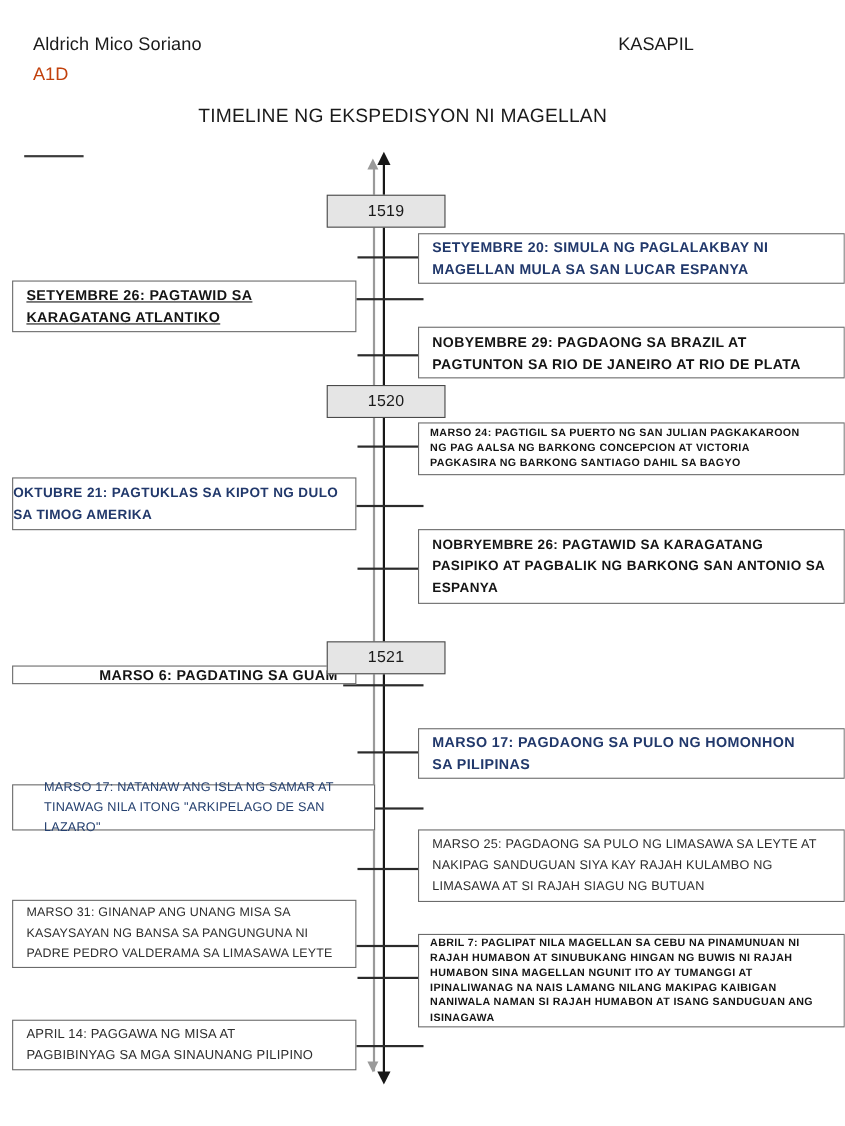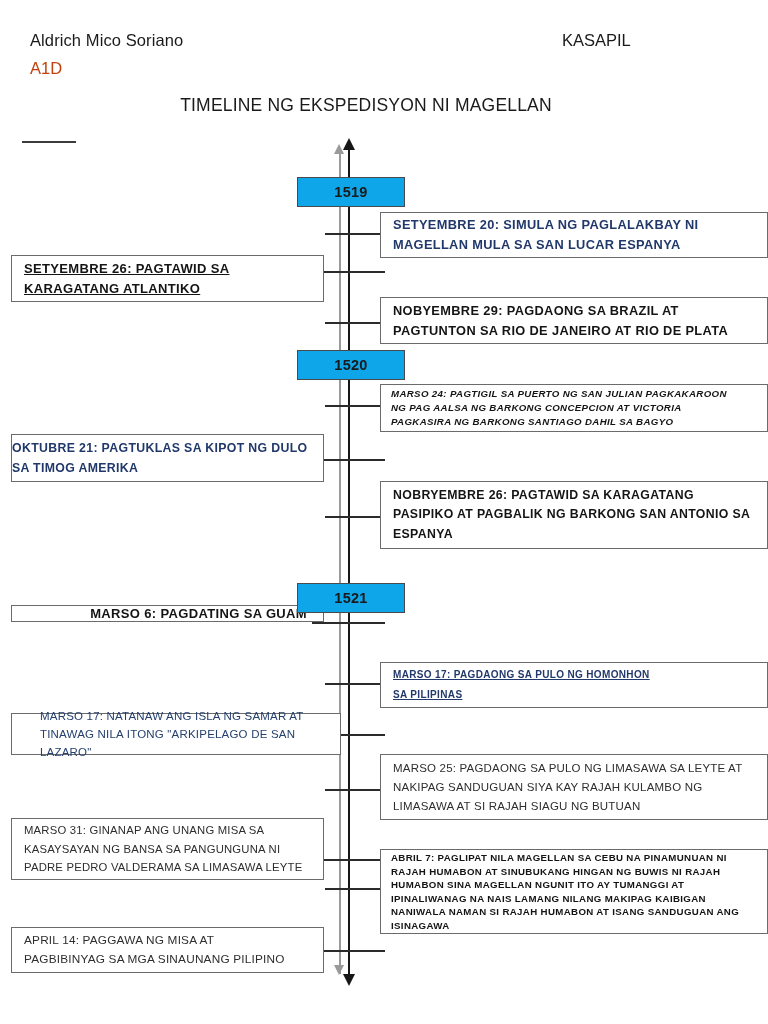--- a/index.html
+++ b/index.html
@@ -111,29 +111,28 @@
     position: absolute;
     height: 0;
     border-top: 2px solid #2b2b2b;
   }
 
   
   .year-box {
     position: absolute;
     box-sizing: border-box;
     border: 1.4px solid #4a4a4a;
-    background: #0ea5e9;
+    background: #e5e5e5;
     display: flex;
     align-items: center;
     justify-content: center;
     font-size: 14.5px;
     color: #1a1a1a;
     letter-spacing: .3px;
     z-index: 5;
-    font-weight: bold;
   }
 
   
   .event-box {
     position: absolute;
     box-sizing: border-box;
     background: #ffffff;
     border: 1.6px solid #6b6b6b;
     z-index: 4;
     display: flex;
@@ -199,42 +198,42 @@
   <span class="txt t-bold-black" style="font-size:13px; line-height:20px;text-decoration:underline;">SETYEMBRE 26: PAGTAWID SA
 KARAGATANG ATLANTIKO</span>
 </div>
 
 <div class="event-box" style="left:380px; top:297px; width:388px; height:47px; padding:5px 0 5px 12px;">
   <span class="txt t-bold-black" style="font-size:12.8px; line-height:20px;">NOBYEMBRE 29: PAGDAONG SA BRAZIL AT
 PAGTUNTON SA RIO DE JANEIRO AT RIO DE PLATA</span>
 </div>
 
 <div class="event-box" style="left:380px; top:384px; width:388px; height:48px; padding:4px 0 4px 10px;">
-  <span class="txt t-bold-black" style="font-size:9.7px; line-height:14px;font-style:italic;">MARSO 24: PAGTIGIL SA PUERTO NG SAN JULIAN PAGKAKAROON
+  <span class="txt t-bold-black" style="font-size:9.7px; line-height:14px;">MARSO 24: PAGTIGIL SA PUERTO NG SAN JULIAN PAGKAKAROON
 NG PAG AALSA NG BARKONG CONCEPCION AT VICTORIA
 PAGKASIRA NG BARKONG SANTIAGO DAHIL SA BAGYO</span>
 </div>
 
 <div class="event-box" style="left:11px; top:434px; width:313px; height:48px; padding:5px 0 5px 0;">
   <span class="txt t-bold-navy" style="font-size:12.3px; line-height:20px;">OKTUBRE 21:  PAGTUKLAS SA KIPOT NG DULO
 SA TIMOG AMERIKA</span>
 </div>
 
 <div class="event-box" style="left:380px; top:481px; width:388px; height:68px; padding:5px 0 5px 12px;">
   <span class="txt t-bold-black" style="font-size:12.3px; line-height:19.5px;">NOBRYEMBRE 26: PAGTAWID SA KARAGATANG
 PASIPIKO AT PAGBALIK NG BARKONG SAN ANTONIO SA
 ESPANYA</span>
 </div>
 
 <div class="event-box" style="left:11px; top:605px; width:313px; height:17px; padding:4px 16px 4px 12px;align-items:flex-end;">
   <span class="txt t-bold-black" style="font-size:13px; line-height:20px;">MARSO 6: PAGDATING SA GUAM</span>
 </div>
 
 <div class="event-box" style="left:380px; top:662px; width:388px; height:46px; padding:5px 0 5px 12px;">
-  <span class="txt t-bold-navy" style="font-size:10px; line-height:20px;text-decoration:underline;">MARSO 17: PAGDAONG SA PULO NG HOMONHON
+  <span class="txt t-bold-navy" style="font-size:13px; line-height:20px;">MARSO 17: PAGDAONG SA PULO NG HOMONHON
 SA PILIPINAS</span>
 </div>
 
 <div class="event-box" style="left:11px; top:713px; width:330px; height:42px; padding:4px 0 4px 28px;">
   <span class="txt t-reg-navy" style="font-size:11.5px; line-height:18px;">MARSO 17: NATANAW ANG ISLA NG SAMAR AT
 TINAWAG NILA ITONG "ARKIPELAGO DE SAN LAZARO"</span>
 </div>
 
 <div class="event-box" style="left:380px; top:754px; width:388px; height:66px; padding:4px 0 4px 12px;">
   <span class="txt t-reg-black" style="font-size:11.5px; line-height:19px;">MARSO 25: PAGDAONG SA PULO NG LIMASAWA SA LEYTE AT

